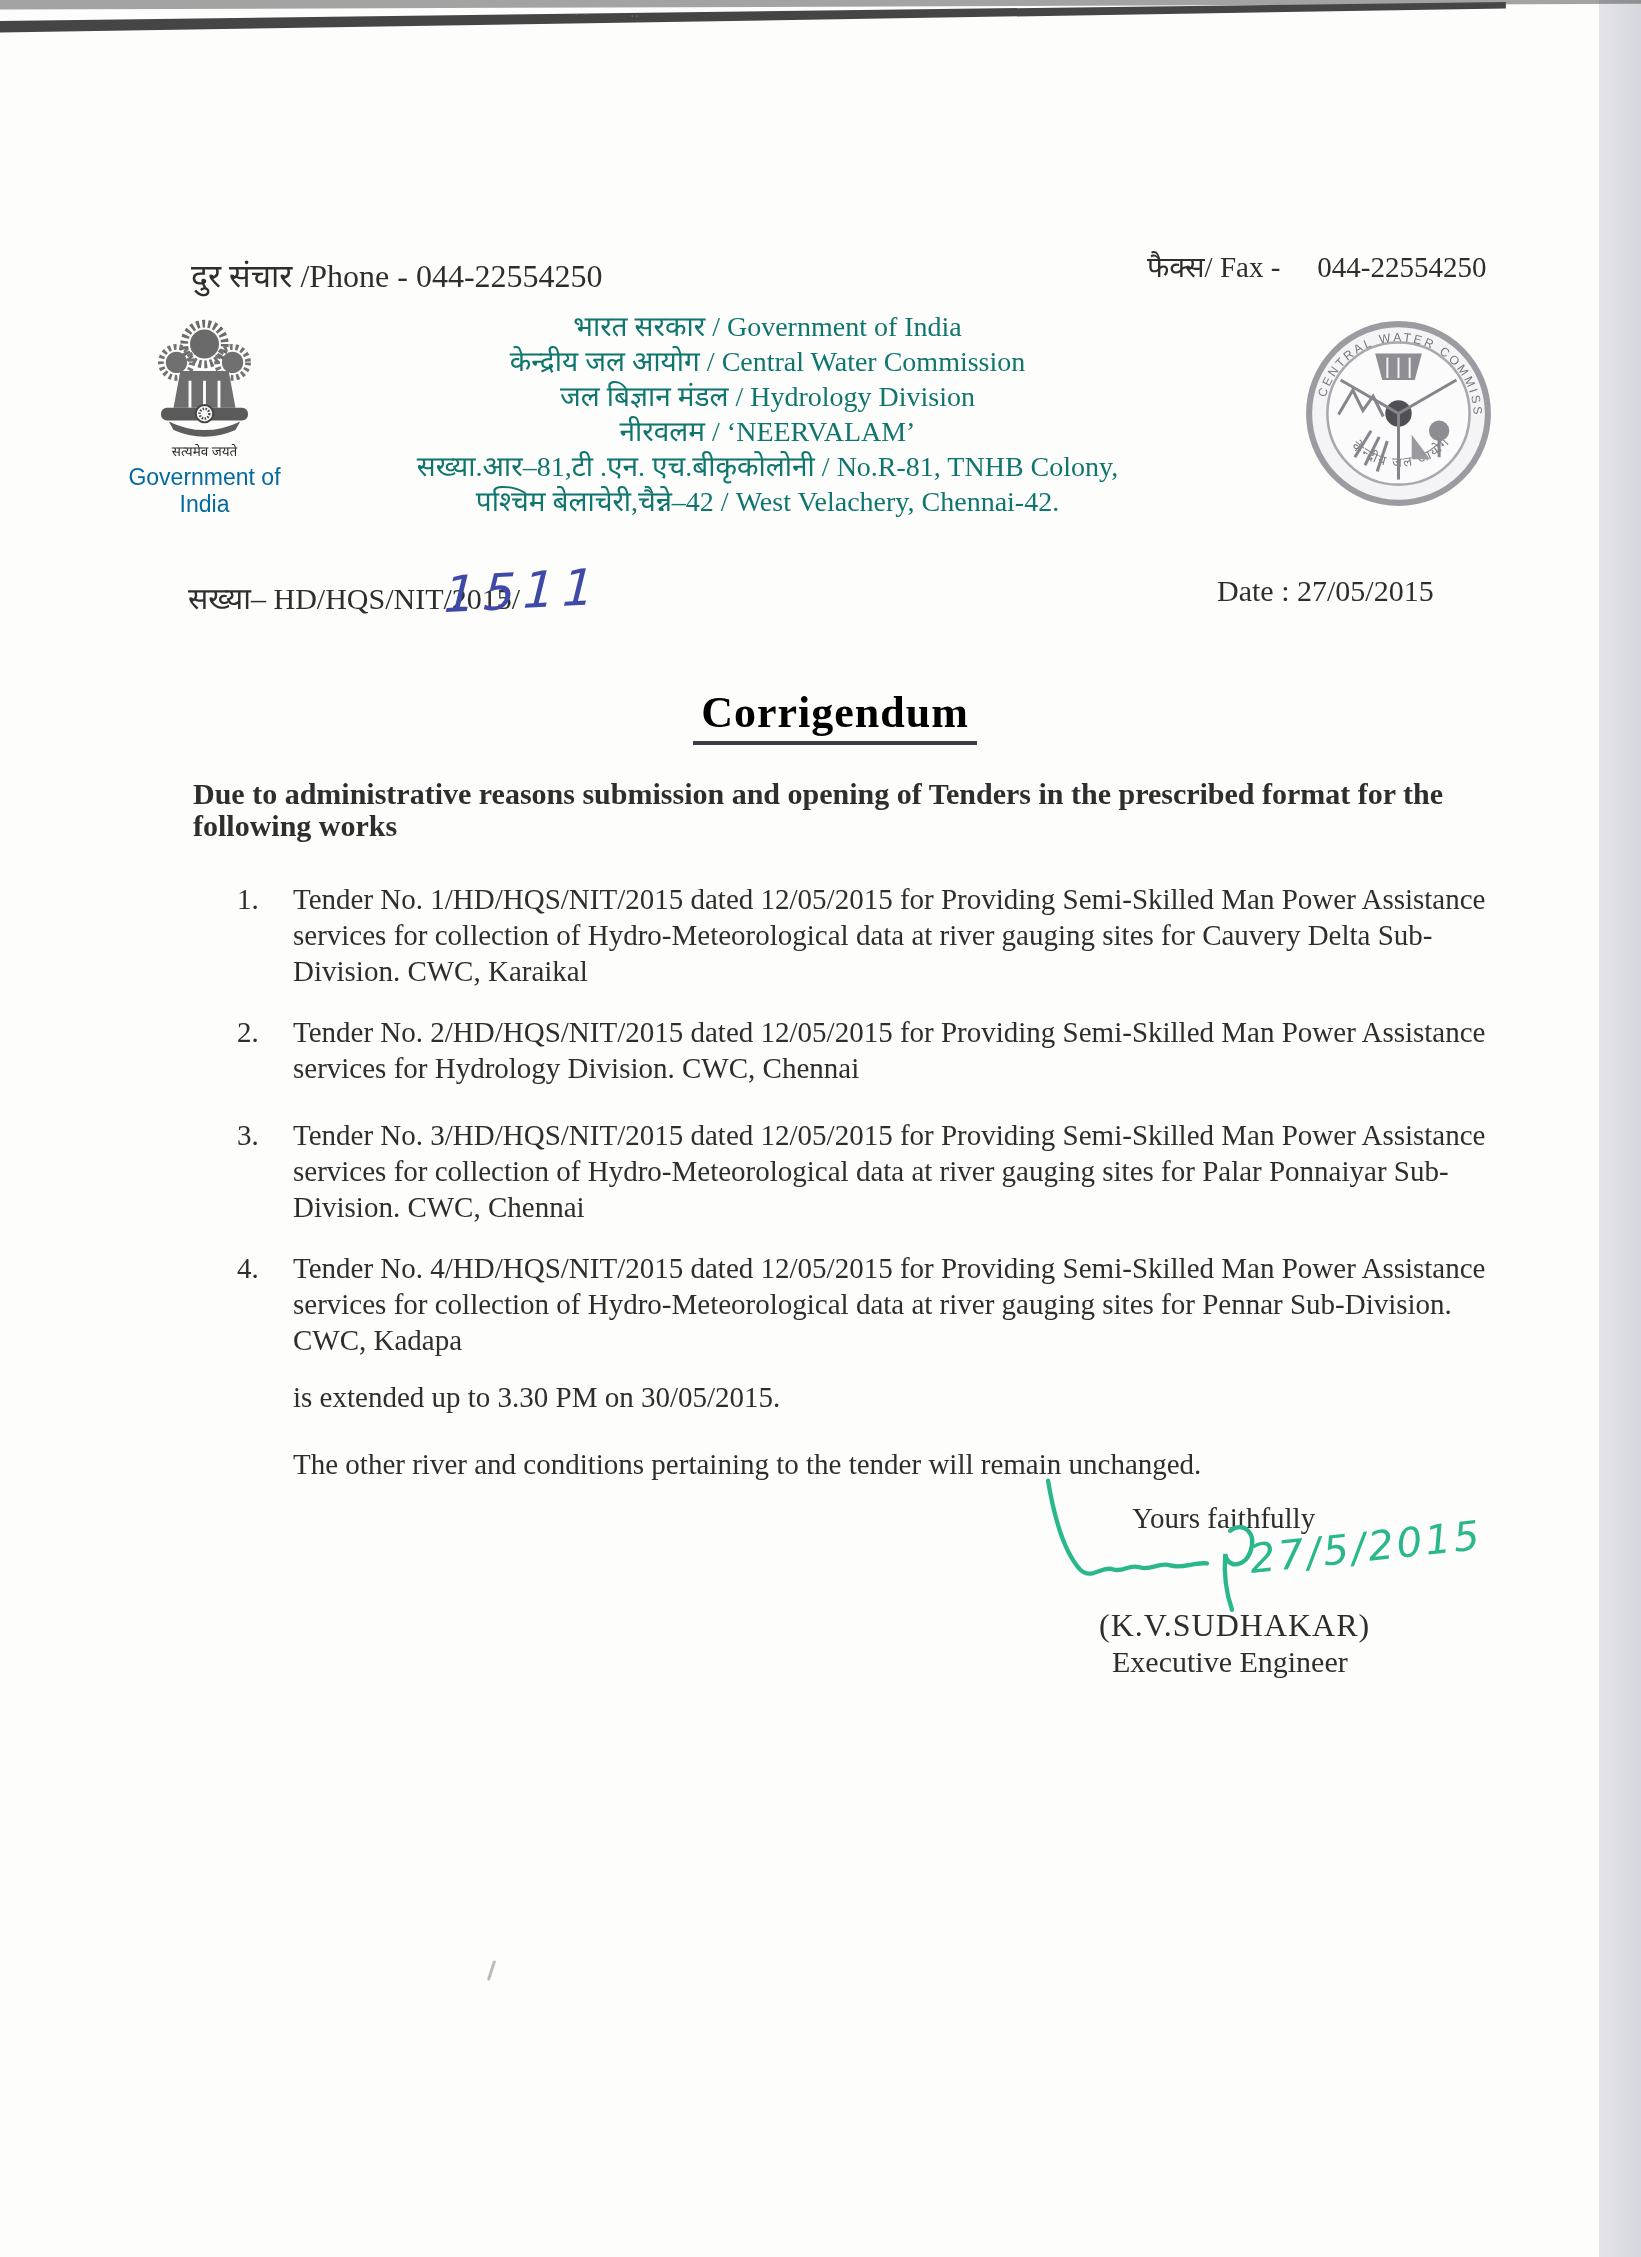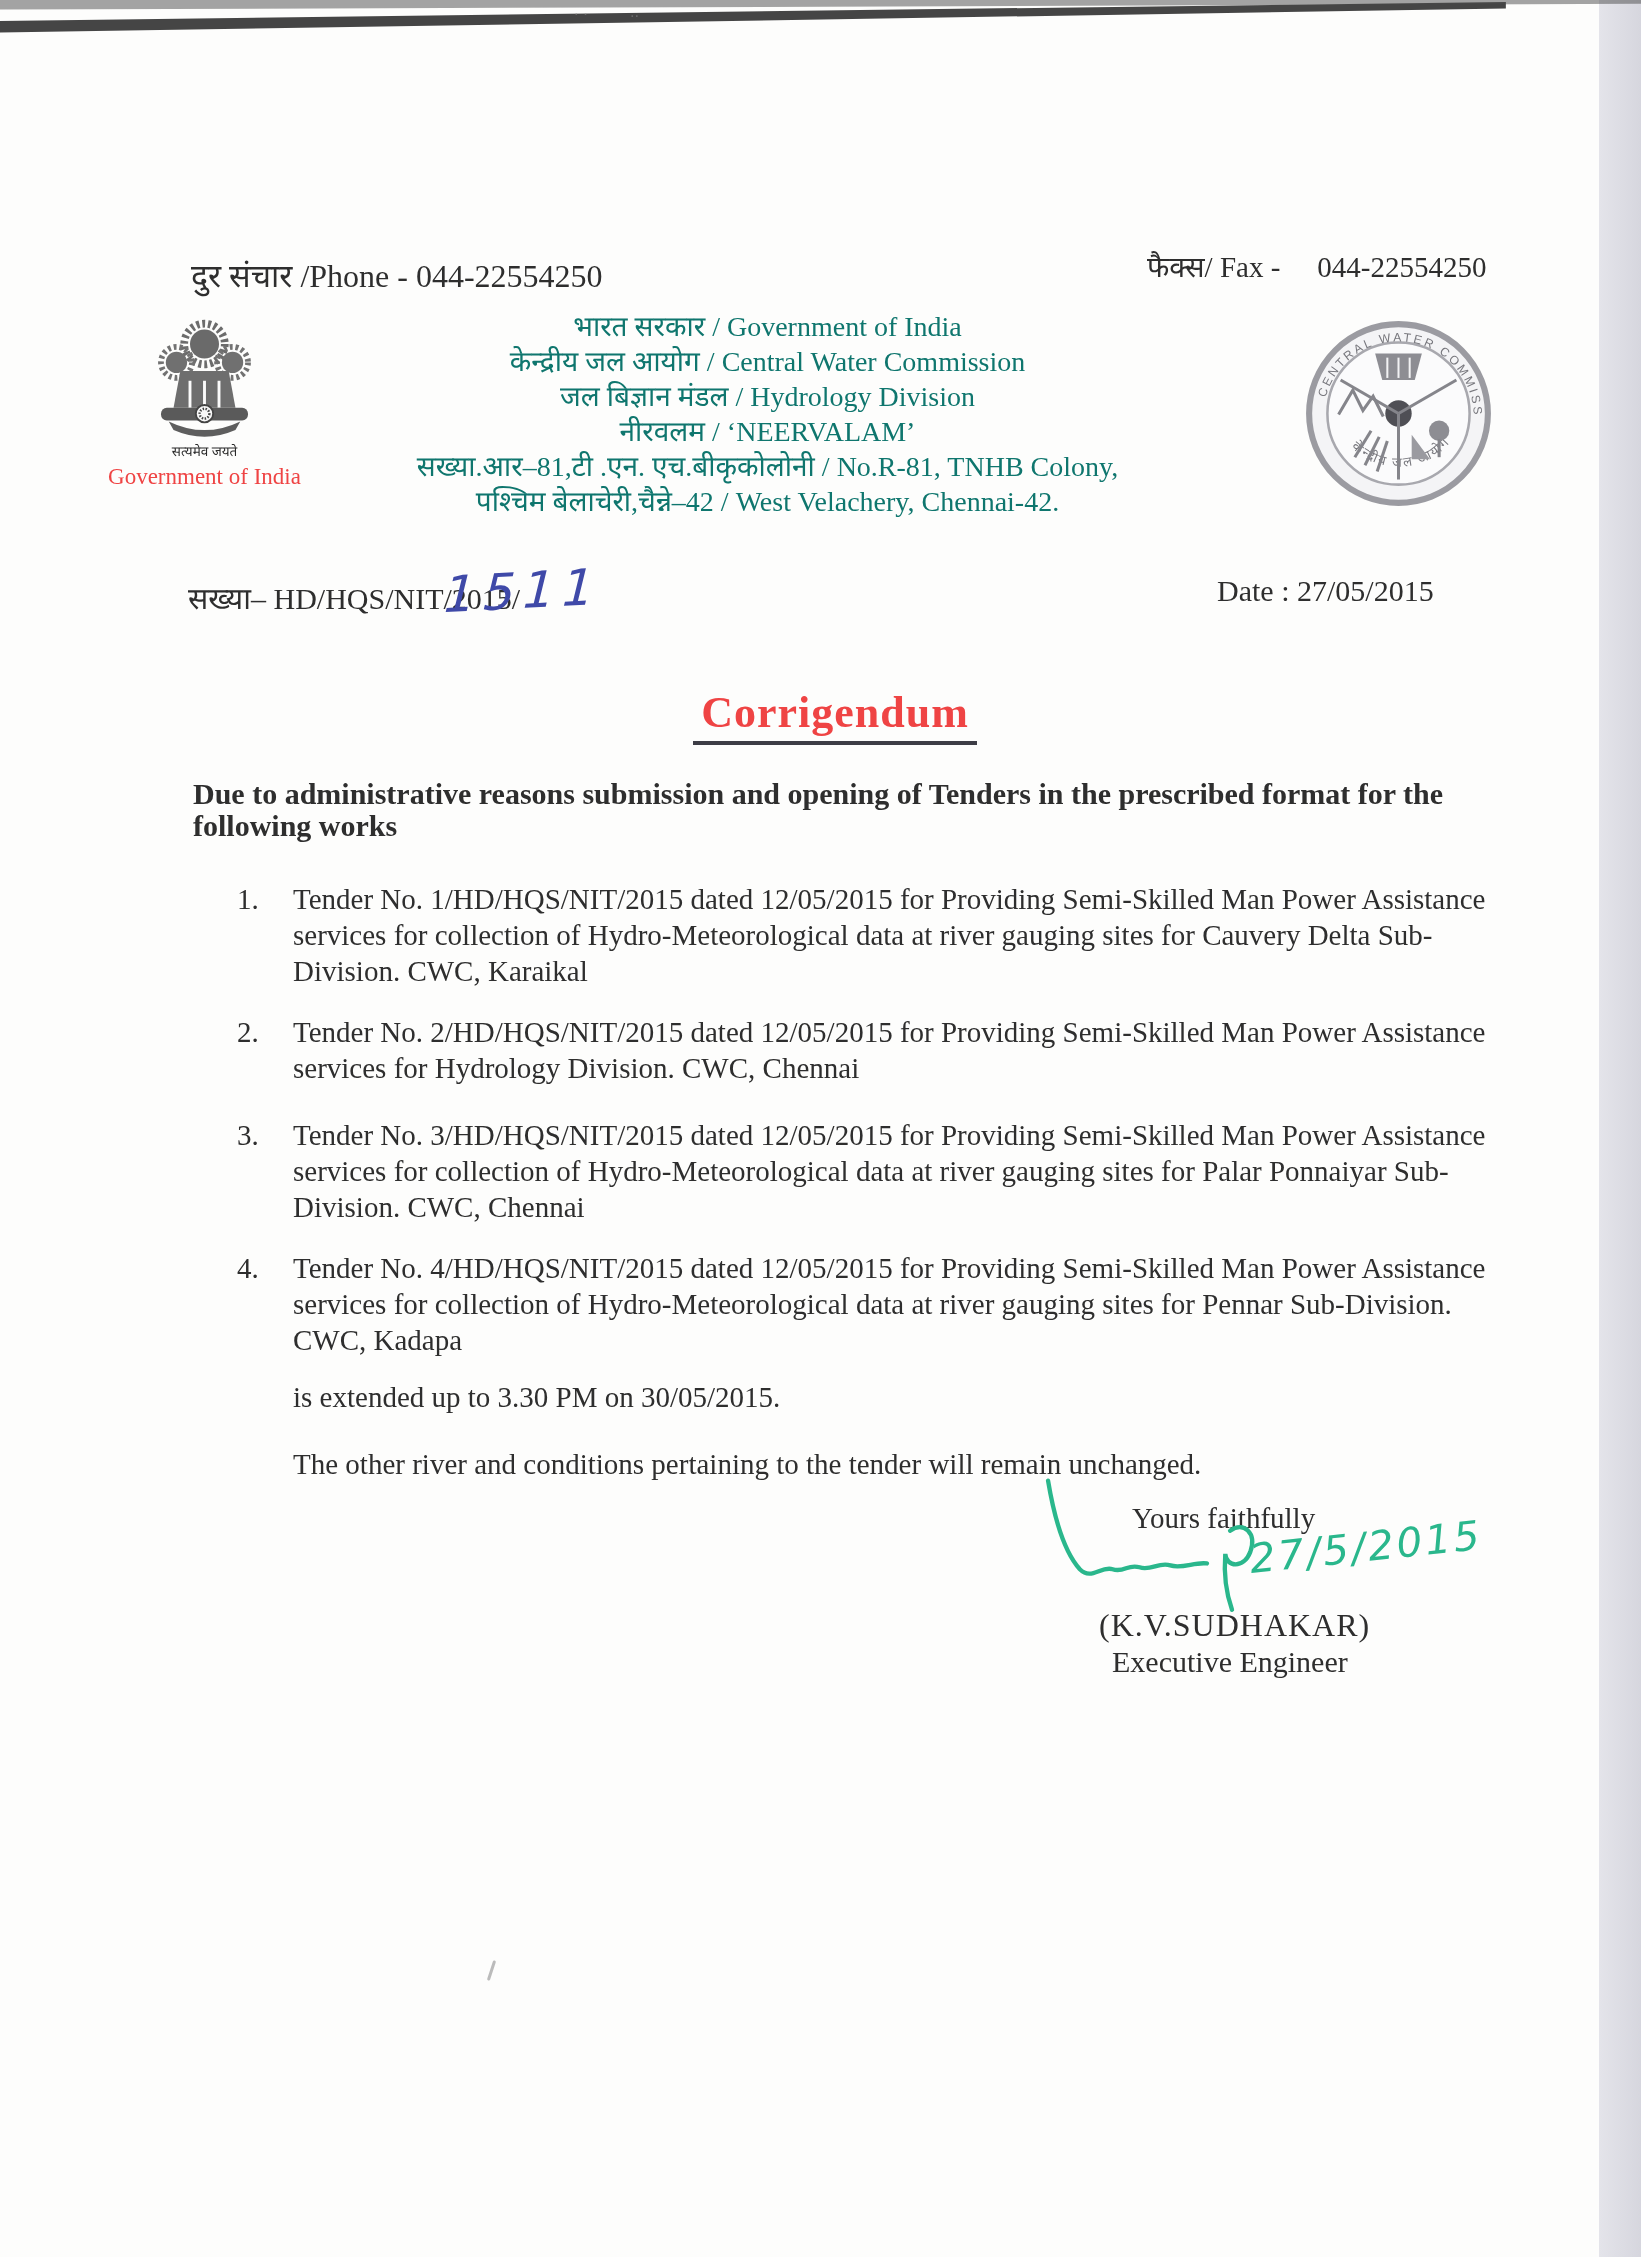--- a/index.html
+++ b/index.html
@@ -15,35 +15,35 @@
   .mark-slash{position:absolute;left:490px;top:1960px;width:2.9px;height:21px;background:#8f8f8f;
     transform:rotate(18deg);opacity:.6;border-radius:1.9px;}
 
   
   .phone{position:absolute;left:191px;top:253px;font-size:32px;}
   .fax{position:absolute;left:1147px;top:246px;font-size:29px;}
   .fax .num{margin-left:37px;}
 
   
   .emblem-wrap{position:absolute;left:108px;top:315px;width:193px;text-align:center;}
-  .emblem-caption{font-family:Liberation Serif, serif;font-size:23px;color:#ef4444;margin-top:-1.9px;}
+  .emblem-caption{font-family:Liberation Sans, sans-serif;font-size:23px;color:#0369a1;margin-top:-1.9px;}
   .lh-center{position:absolute;left:328px;top:309px;width:879px;text-align:center;
     font-size:28px;line-height:35px;color:#0f766e;}
   .seal-wrap{position:absolute;left:1302px;top:317px;width:193px;height:193px;}
 
   
   .ref{position:absolute;left:188px;top:577px;font-size:30px;}
   .ref-hand{position:absolute;left:444px;top:562px;font-size:50px;color:#3f49a8;
     font-family:"DejaVu Sans",sans-serif;font-style:italic;letter-spacing:7.7px;
     transform:rotate(-3deg) skewX(-6deg);}
   .date{position:absolute;left:1217px;top:574px;font-size:30px;}
 
   
   .title-row{position:absolute;left:0;top:687px;width:1641px;text-align:center;}
-  .title{display:inline-block;margin-left:29px;font-size:44px;font-weight:bold;color:#ef4444;
+  .title{display:inline-block;margin-left:29px;font-size:44px;font-weight:bold;color:#000000;
     letter-spacing:1px;border-bottom:4.8px solid #3d3d46;padding:0 7.7px 2.9px 7.7px;}
 
   
   .intro{position:absolute;left:193px;top:778px;width:1289px;font-size:30px;line-height:32px;font-weight:bold;}
   .tenders{position:absolute;left:237px;top:881px;width:1265px;}
   .tender{display:flex;font-size:29px;line-height:36px;}
   .tender .no{width:56px;flex:0 0 56px;}
   .tender .txt{width:1202px;}
   .tender.m1{margin-bottom:25px;}
   .tender.m2{margin-bottom:31px;}

